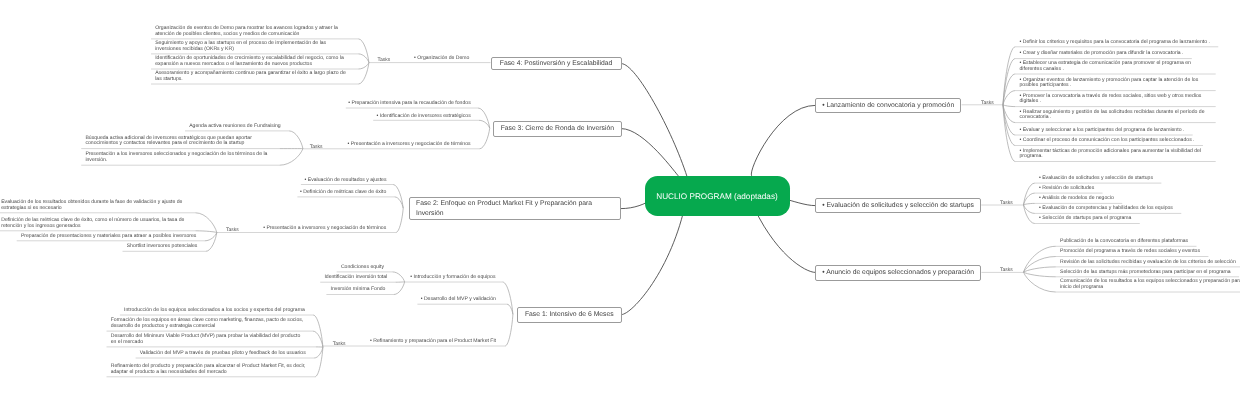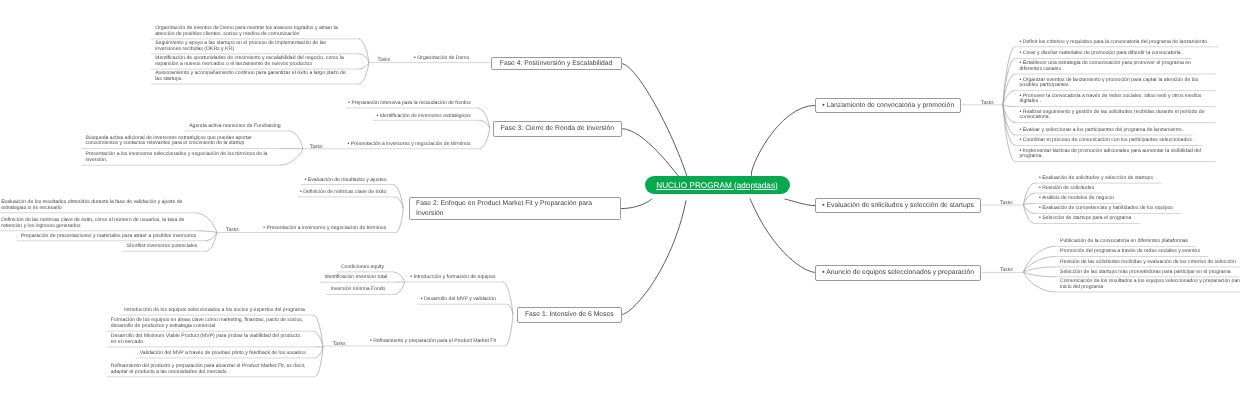--- a/index.html
+++ b/index.html
@@ -124,21 +124,21 @@
       <path d="M1055.8,246.3 C1039.65,246.3 1026.73,261.84 1023.5,272.2" stroke="#a0a0a0" stroke-width="0.7" fill="none"></path>
       <path d="M1055.8,256.5 L1208.415625,256.5" stroke="#d6d6d6" stroke-width="1" fill="none"></path>
       <path d="M1055.8,256.5 C1039.65,256.5 1026.73,265.92 1023.5,272.2" stroke="#a0a0a0" stroke-width="0.7" fill="none"></path>
       <path d="M1055.8,266.9 L1244.196875,266.9" stroke="#d6d6d6" stroke-width="1" fill="none"></path>
       <path d="M1055.8,266.9 C1039.65,266.9 1026.73,270.08 1023.5,272.2" stroke="#a0a0a0" stroke-width="0.7" fill="none"></path>
       <path d="M1055.8,276.8 L1239.0875,276.8" stroke="#d6d6d6" stroke-width="1" fill="none"></path>
       <path d="M1055.8,276.8 C1039.65,276.8 1026.73,274.04 1023.5,272.2" stroke="#a0a0a0" stroke-width="0.7" fill="none"></path>
       <path d="M1055.8,292 L1256.2,292" stroke="#d6d6d6" stroke-width="1" fill="none"></path>
       <path d="M1055.8,292 C1039.65,292 1026.73,280.12 1023.5,272.2" stroke="#a0a0a0" stroke-width="0.7" fill="none"></path>
     </svg>
-<div class="center-node" style="left: 644.5px; top: 176px; width: 145px; height: 18px; background: rgb(6, 169, 78); color: rgb(255, 255, 255); text-decoration: underline;">
+<div class="center-node" style="left: 644.5px; top: 176px; width: 145px; height: 40px; background: rgb(6, 169, 78); color: rgb(255, 255, 255);">
       <span>NUCLIO PROGRAM (adoptadas)</span>
     </div>
     <div class="node-box" style="left: 490.5px; top: 56.7px; width: 131.1px; height: 13.8px; border-color: rgb(155, 155, 155); color: rgb(67, 67, 67);">
       <span>Fase 4: Postinversión y Escalabilidad</span>
     </div>
     <div class="sub-label" style="left: 414px; top: 55.87px; color: rgb(74, 74, 74);">• Organización de Demo</div>
     <div class="tasks-label" style="left: 377.5px; top: 58.3px; color: rgb(74, 74, 74);">Tasks</div>
     <div class="leaf" style="left: 155.2px; top: 25.97px; width: 194px; color: rgb(74, 74, 74);">Organización de eventos de Demo para mostrar los avances logrados y atraer la atención de posibles clientes, socios y medios de comunicación</div>
     <div class="leaf" style="left: 155.2px; top: 40.97px; width: 194px; color: rgb(74, 74, 74);">Seguimiento y apoyo a las startups en el proceso de implementación de las inversiones recibidas (OKRs y KR)</div>
     <div class="leaf" style="left: 155.2px; top: 56.07px; width: 194px; color: rgb(74, 74, 74);">Identificación de oportunidades de crecimiento y escalabilidad del negocio, como la expansión a nuevos mercados o el lanzamiento de nuevos productos</div>

